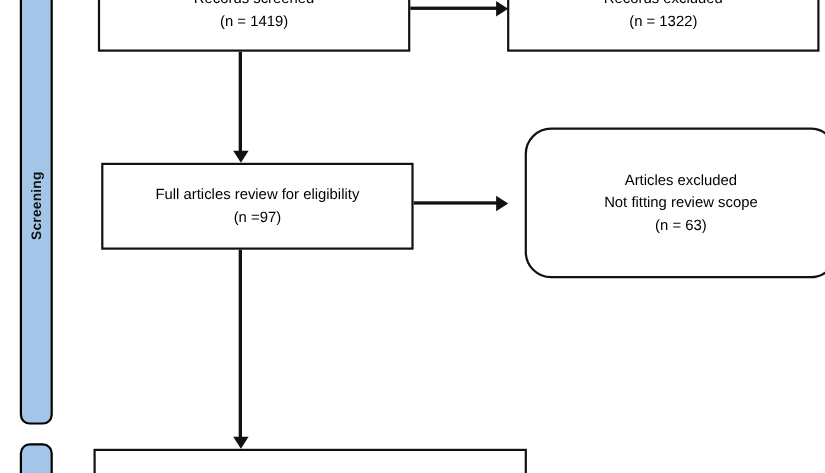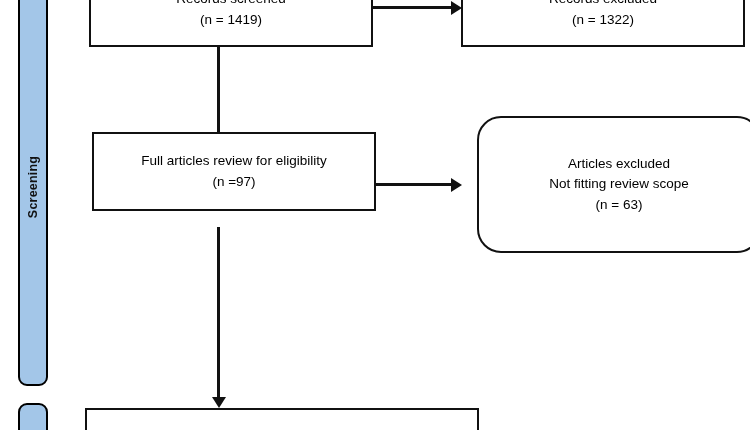--- a/index.html
+++ b/index.html
@@ -107,21 +107,21 @@
     <span class="flow-box-text">Records excluded
 (n = 1322)</span>
   </div>
 
   <div class="arrow-h-stem" style="left:373px; top:6px; width:80px;"></div>
   <div class="arrow-h-head" style="left:451px; top:0.5px;"></div>
 
   <div class="arrow-v-stem" style="left:217px; top:47px; width:2.5px; height:92px;"></div>
   <div class="arrow-v-head" style="left:211.5px; top:137px;"></div>
 
-  <div class="flow-box" style="left:92px; top:132px; width:284px; height:79px;">
+  <div class="flow-box" style="left:92px; top:148px; width:284px; height:79px;">
     <span class="flow-box-text">Full articles review for eligibility
 (n =97)</span>
   </div>
 
   <div class="flow-box" style="left:477px; top:116px; width:284px; height:137px;border-radius:24px;">
     <span class="flow-box-text">Articles excluded
 Not fitting review scope
 (n = 63)</span>
   </div>
 

